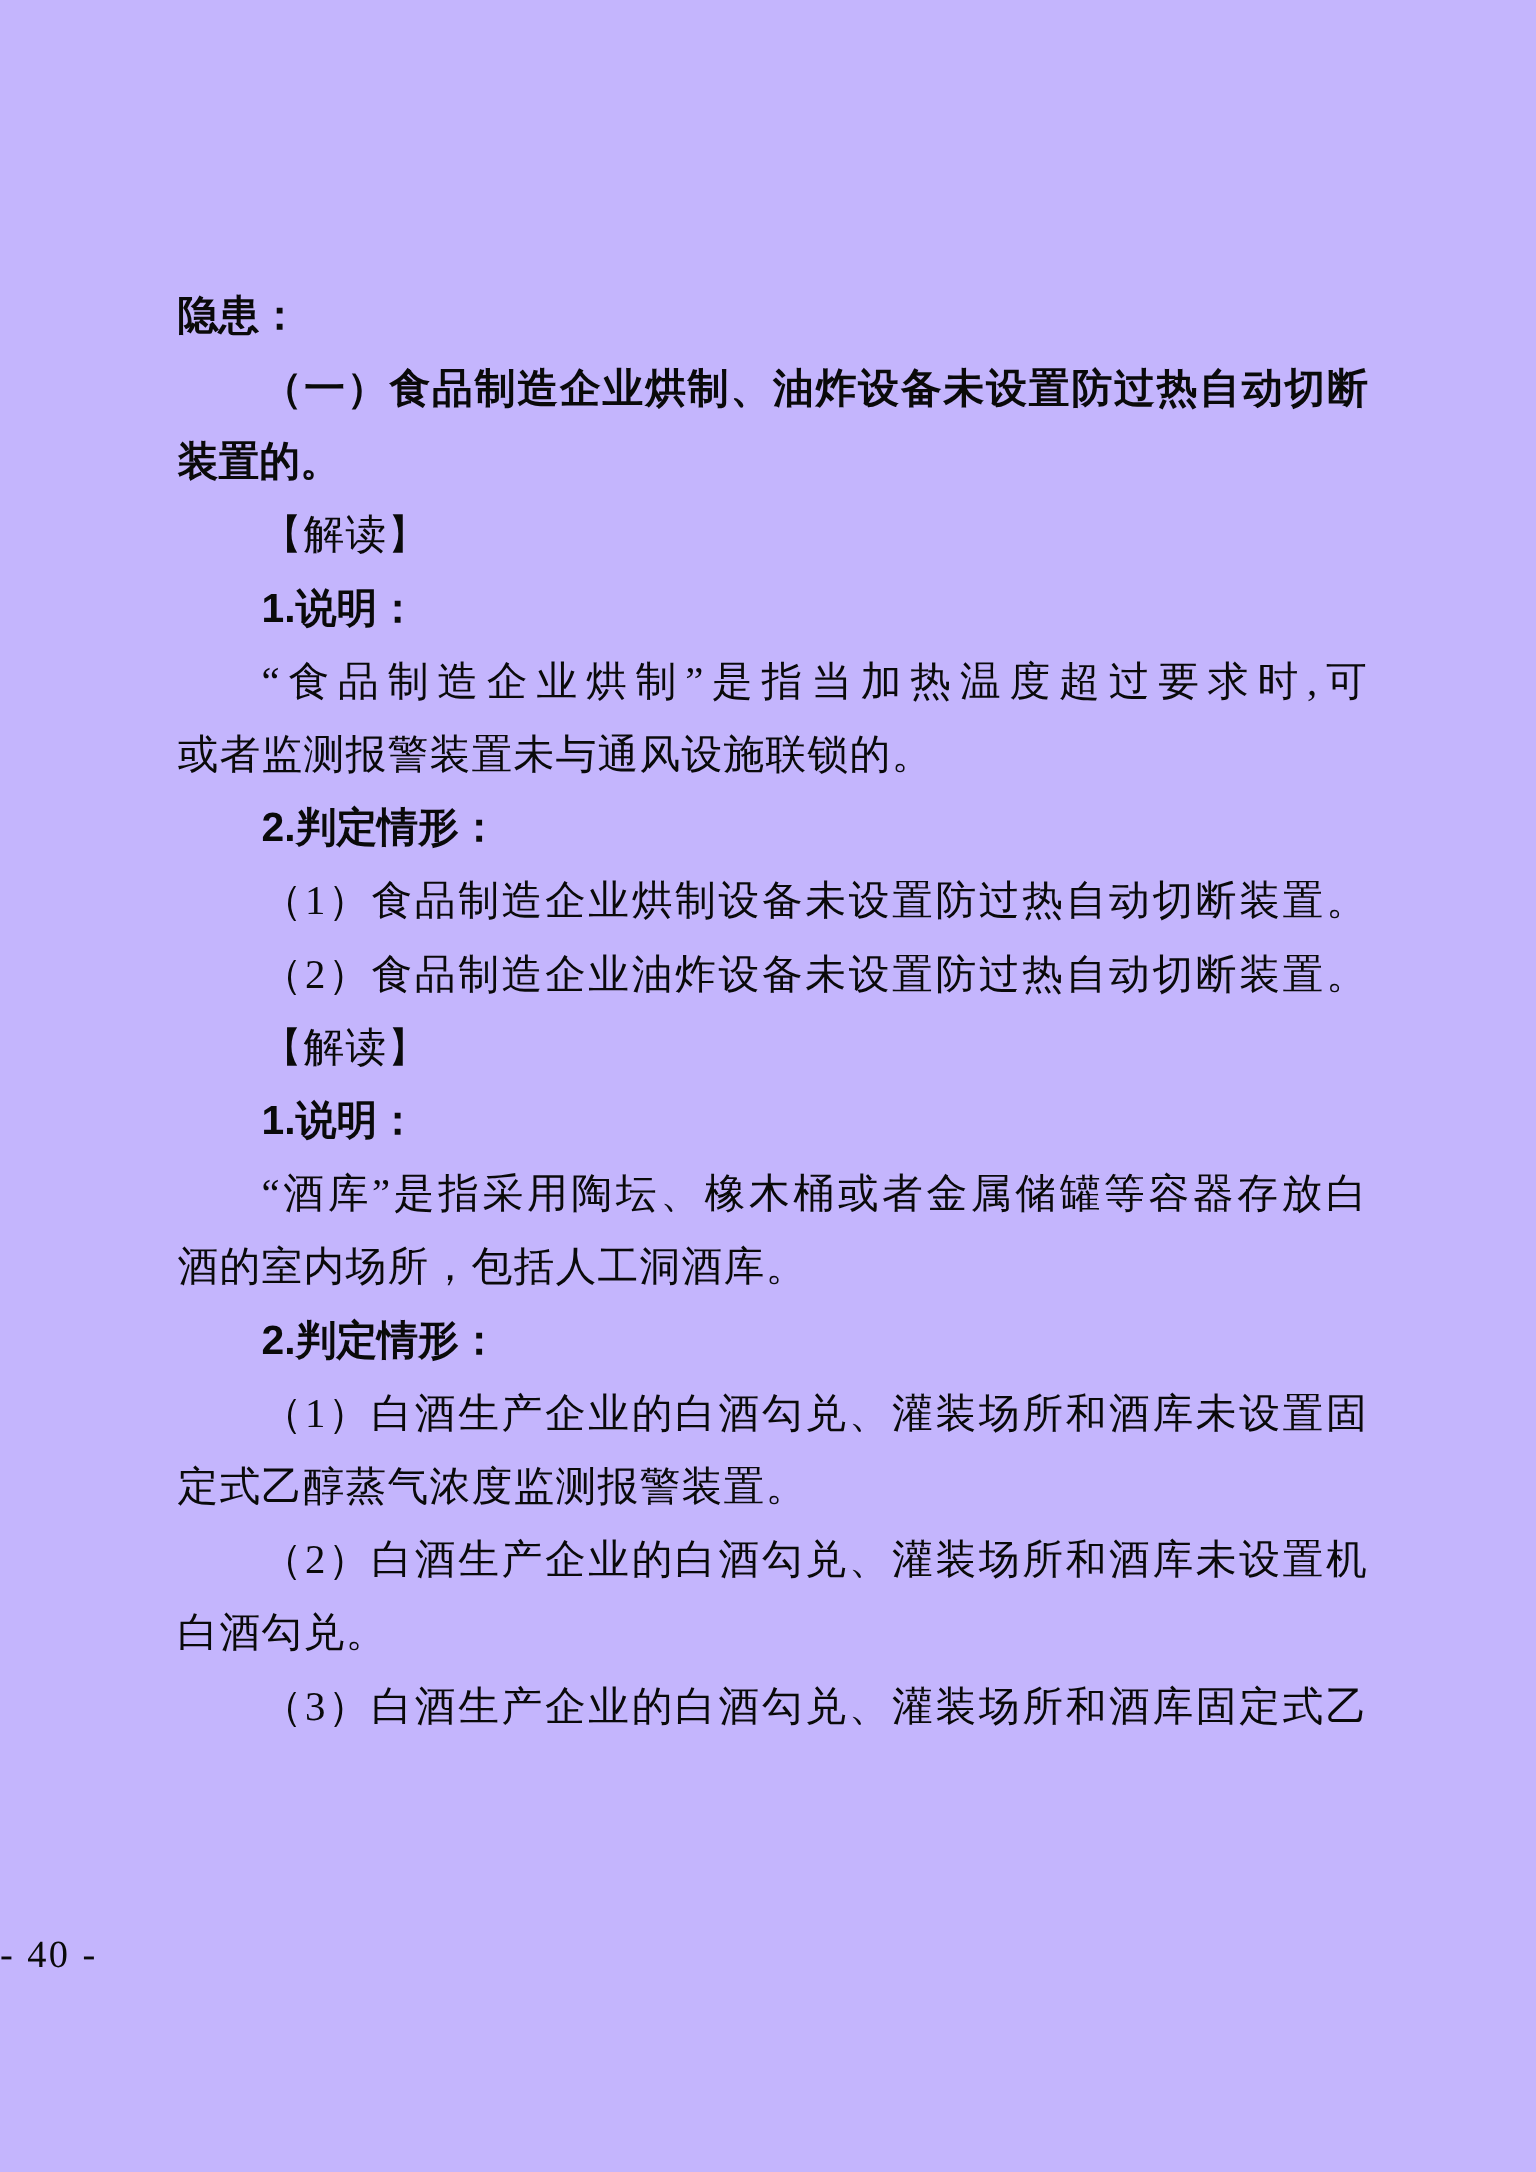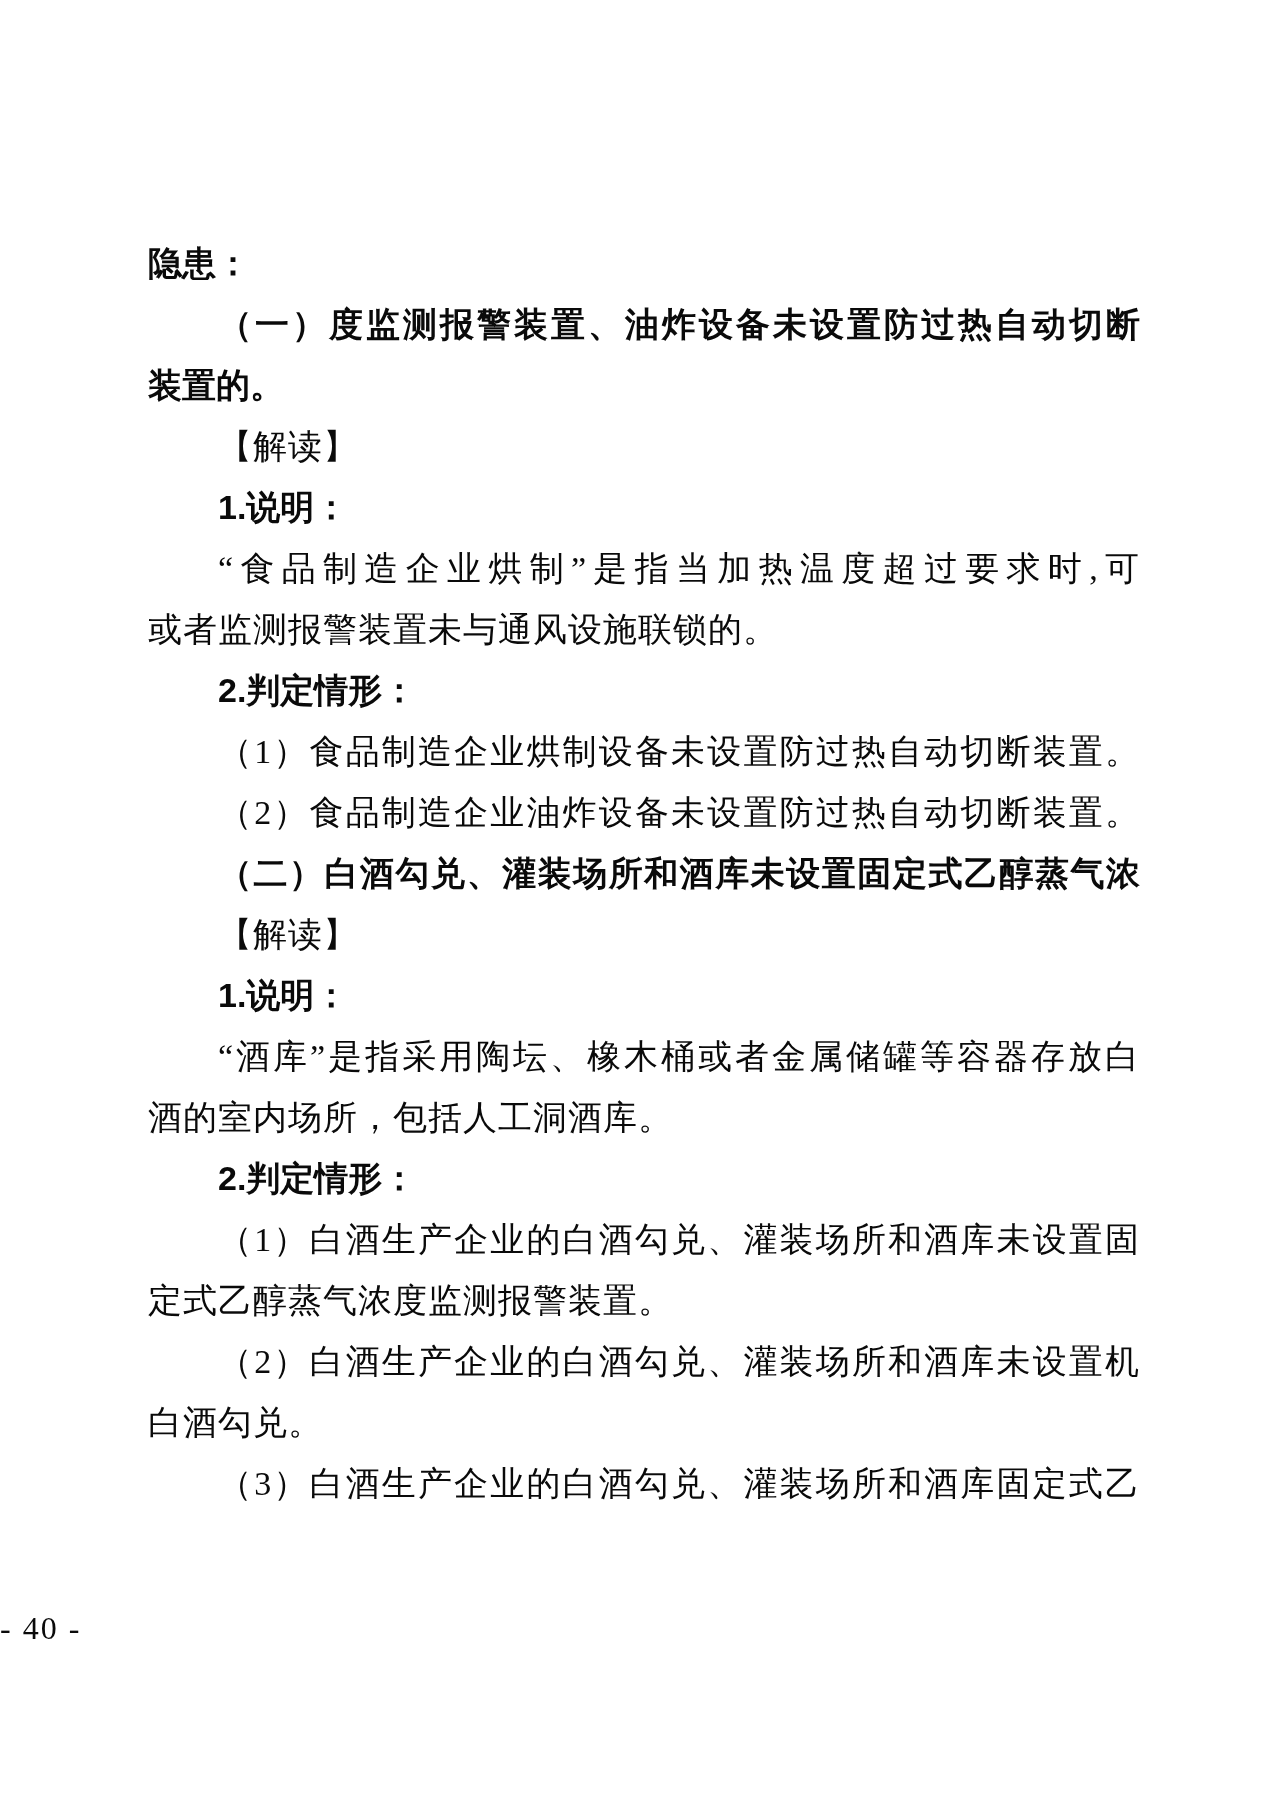--- a/index.html
+++ b/index.html
@@ -1,21 +1,21 @@
 <!DOCTYPE html>
 <html><head>
 <meta charset="utf-8">
 <style>
   * { margin: 0; padding: 0; box-sizing: border-box; }
   html, body { background: #e9e9e9; }
   .page {
     position: relative;
     width: 1280px;
     height: 1810px;
-    background: #ffffff;
+    background: #c4b5fd;
     margin: 0 auto;
     overflow: hidden;
     font-family: "Liberation Serif", "DejaVu Serif", serif;
     color: #0a0a0a;
   }
   .doc {
     position: absolute;
     left: 148px;
     top: 233px;
     width: 992px;
@@ -53,30 +53,29 @@
     color: #0a0a0a;
     letter-spacing: 2px;
   }
 </style>
 </head>
 <body>
 
 <div class="page">
   <div class="doc">
     <div class="line bold">隐患：</div>
-    <div class="line bold indent full">（一）度监测报警装置、油炸设备未设置防过热自动切断</div>
+    <div class="line bold indent full">（一）食品制造企业烘制、油炸设备未设置防过热自动切断</div>
     <div class="line bold">装置的。</div>
     <div class="line indent">【解读】</div>
     <div class="line bold indent">1.说明：</div>
     <div class="line indent full">“食品制造企业烘制”是指当加热温度超过要求时,可</div>
     <div class="line">或者监测报警装置未与通风设施联锁的。</div>
     <div class="line bold indent">2.判定情形：</div>
     <div class="line indent full">（1）食品制造企业烘制设备未设置防过热自动切断装置。</div>
     <div class="line indent full">（2）食品制造企业油炸设备未设置防过热自动切断装置。</div>
-    <div class="line bold indent full">（二）白酒勾兑、灌装场所和酒库未设置固定式乙醇蒸气浓</div>
     <div class="line indent">【解读】</div>
     <div class="line bold indent">1.说明：</div>
     <div class="line indent full">“酒库”是指采用陶坛、橡木桶或者金属储罐等容器存放白</div>
     <div class="line">酒的室内场所，包括人工洞酒库。</div>
     <div class="line bold indent">2.判定情形：</div>
     <div class="line indent full">（1）白酒生产企业的白酒勾兑、灌装场所和酒库未设置固</div>
     <div class="line">定式乙醇蒸气浓度监测报警装置。</div>
     <div class="line indent full">（2）白酒生产企业的白酒勾兑、灌装场所和酒库未设置机</div>
     <div class="line">白酒勾兑。</div>
     <div class="line indent full">（3）白酒生产企业的白酒勾兑、灌装场所和酒库固定式乙</div>

